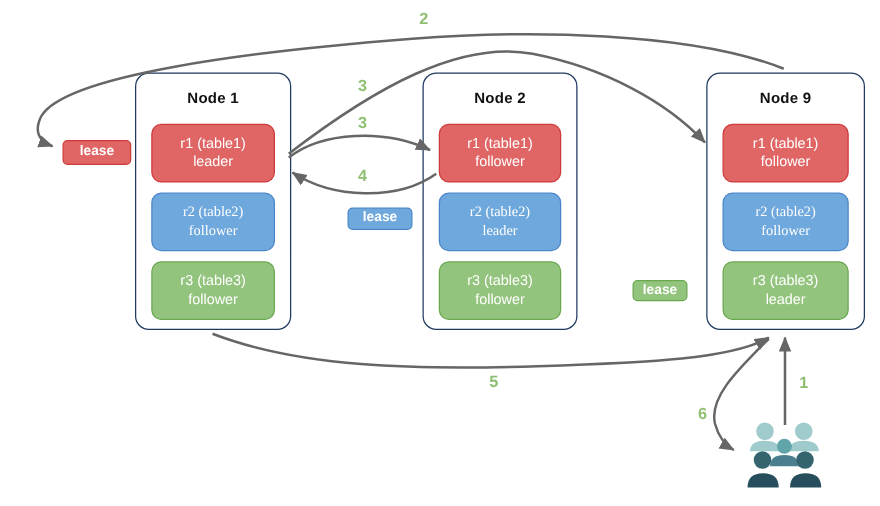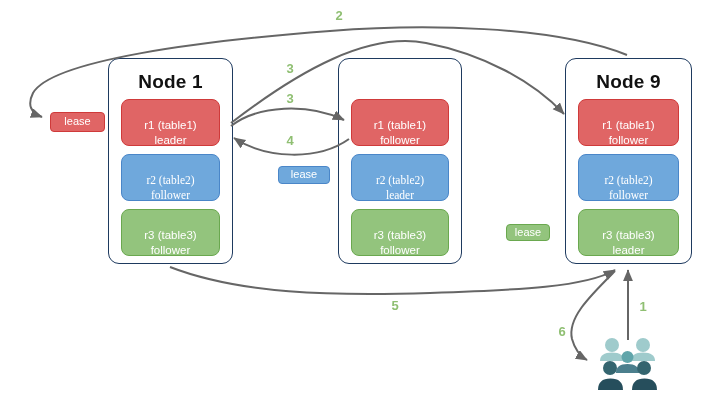--- a/index.html
+++ b/index.html
@@ -5,36 +5,37 @@
   html,body{margin:0;padding:0;background:#fff;}
   #canvas{
     position:relative;width:704px;height:405px;background:#ffffff;
     font-family:"Liberation Sans", sans-serif;overflow:hidden;
   }
   .node{
     position:absolute;background:#fff;border:1.5px solid #1e3a5f;
     border-radius:11px;box-sizing:border-box;z-index:1;
   }
   .node-title{
-    text-align:center;font-size:19px;font-weight:bold;color:#111;
+    text-align:center;font-size:12px;font-weight:bold;color:#111;
     padding-top:12px;letter-spacing:.2px;
   }
   .replica{
     position:absolute;left:12px;right:12px;height:47px;border-radius:8px;
     box-sizing:border-box;color:#fff;text-align:center;font-size:11.5px;
-    line-height:15px;padding-top:18px;border:1.5px solid transparent;
+    line-height:15px;padding-top:8px;border:1.5px solid transparent;
   }
   .replica.red{background:#e06565;border-color:#cf3a3a;}
   .replica.blue{background:#6fa8dc;border-color:#4a86c8;font-family:Liberation Serif, serif;}
   .replica.green{background:#93c47d;border-color:#6aa84f;}
   .r-row1{top:40px}.r-row2{top:95px}.r-row3{top:150px}
   .lease{
     position:absolute;border-radius:4px;color:#fff;text-align:center;
     font-size:11px;box-sizing:border-box;z-index:2;
     border:1.5px solid transparent;
+    font-weight:bold;
   }
   .lease.red{background:#e06565;border-color:#cf3a3a;}
   .lease.blue{background:#6fa8dc;border-color:#4a86c8;}
   .lease.green{background:#93c47d;border-color:#6aa84f;}
   .step-label{
     position:absolute;transform:translate(-50%,-50%);
     color:#8fbf72;font-size:13px;font-weight:bold;z-index:6;
   }
   #arrows{position:absolute;left:0;top:0;z-index:5;pointer-events:none;}
   #users-icon{position:absolute;left:596px;top:336px;z-index:3;}
@@ -54,20 +55,21 @@
       <div>r2 (table2)</div>
       <div>follower</div>
     </div>
     <div class="replica green r-row3">
       <div>r3 (table3)</div>
       <div>follower</div>
     </div>
   </div>
 
   <div class="node" style="left:338px;top:58px;width:124px;height:206px">
+    <div class="node-title">Node 2</div>
     <div class="replica red r-row1">
       <div>r1 (table1)</div>
       <div>follower</div>
     </div>
     <div class="replica blue r-row2">
       <div>r2 (table2)</div>
       <div>leader</div>
     </div>
     <div class="replica green r-row3">
       <div>r3 (table3)</div>

